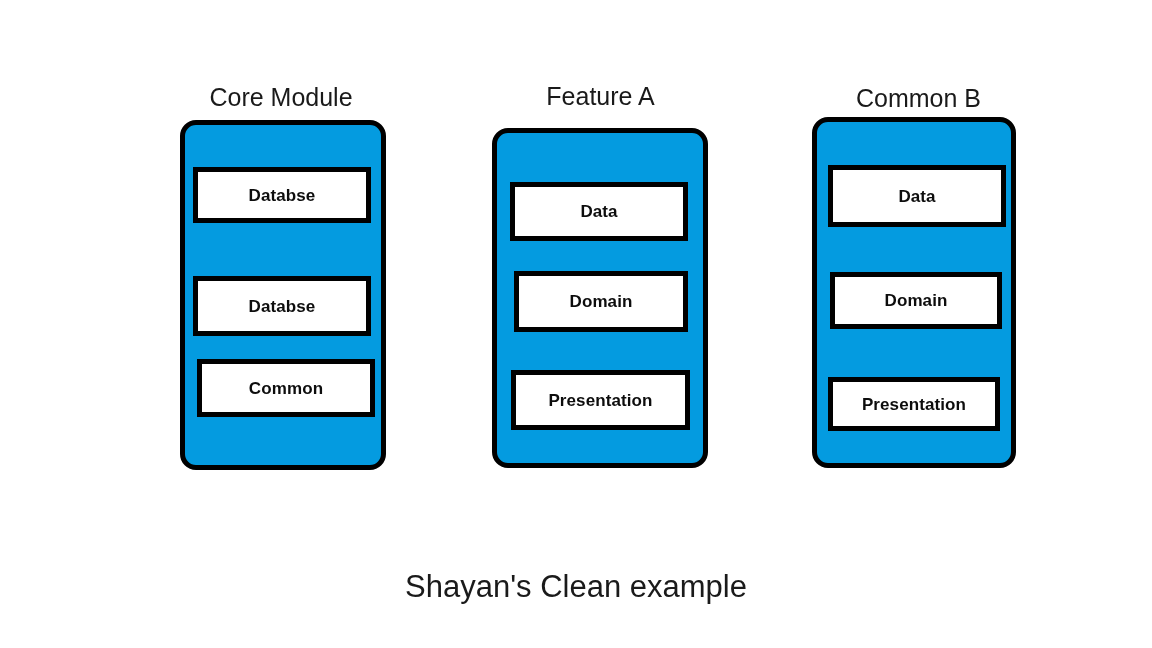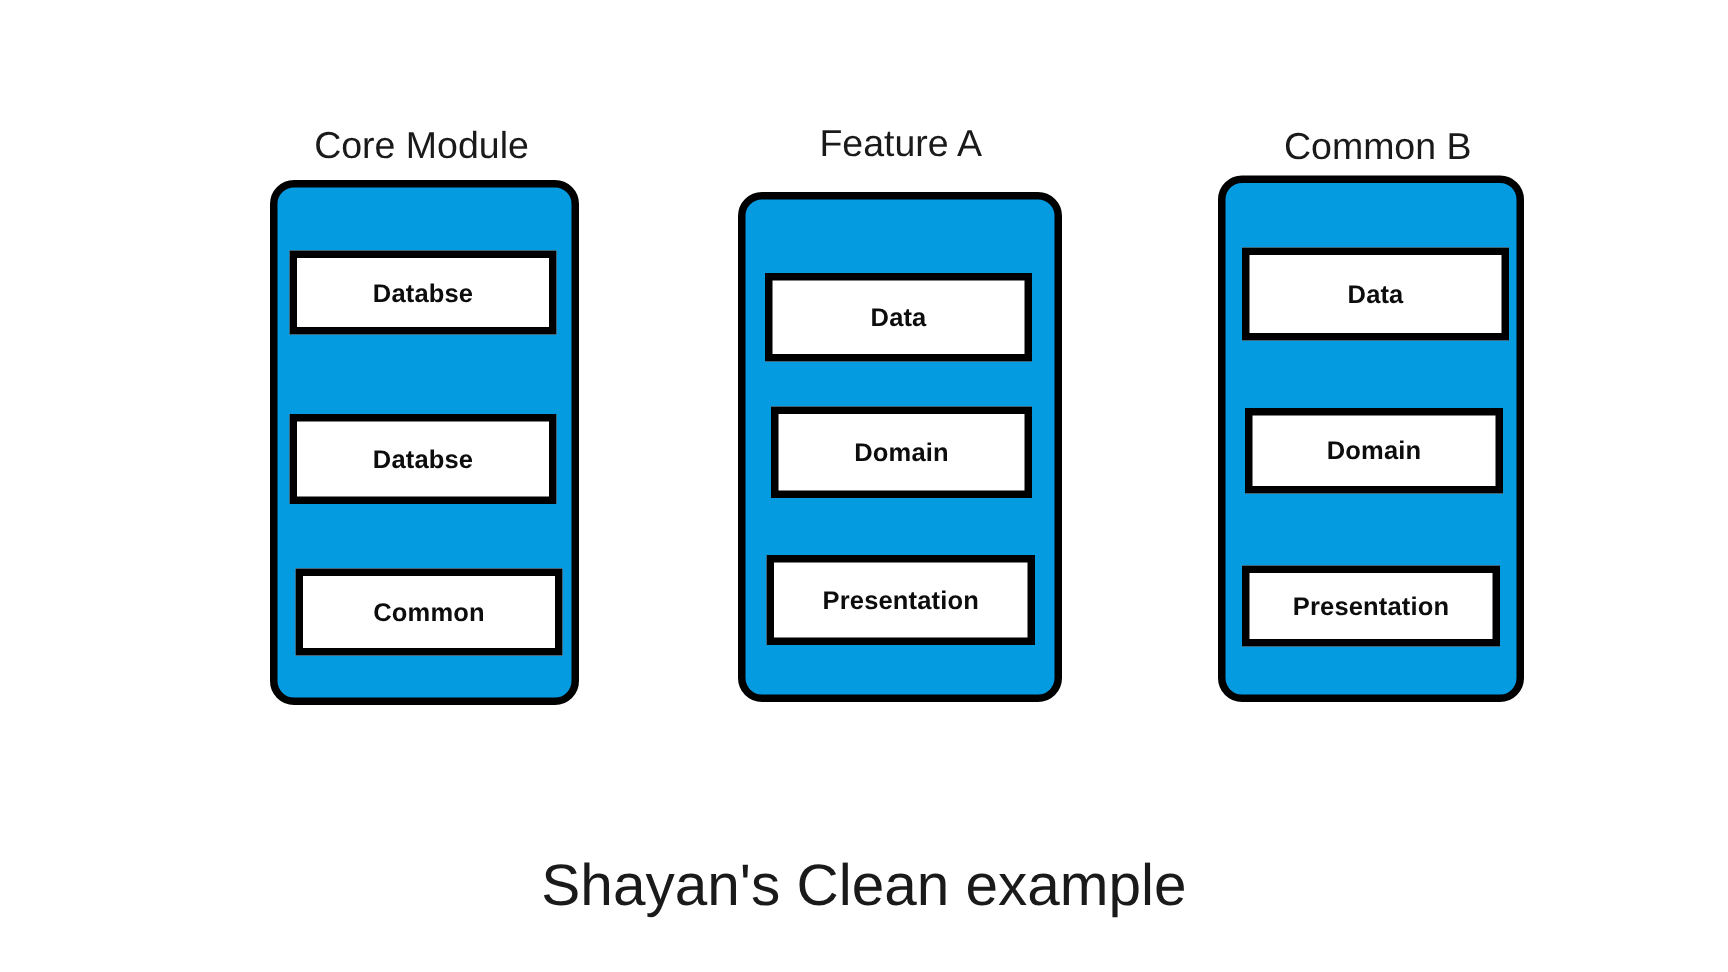--- a/index.html
+++ b/index.html
@@ -67,40 +67,40 @@
 
   
   #caption {
     position: absolute;
     left: 0;
     top: 570px;
     width: 1152px;
     text-align: center;
     font-family: "Liberation Sans", sans-serif;
     font-weight: 400;
-    font-size: 39px;
+    font-size: 31px;
     color: #1a1a1a;
     line-height: 1.1;
     white-space: nowrap;
   }
 </style>
 </head>
 <body>
 
 <div id="canvas">
 
   <div class="col-title regular" style="left: 198px; top: 85px; width: 166px;">Core Module</div>
     <div class="module-card" style="left: 180px; top: 120px; width: 206px; height: 350px; background: rgb(4, 155, 224); border-color: rgb(0, 0, 0);"></div>
     <div class="layer-box" style="left: 193px; top: 167px; width: 178px; height: 56px; background: rgb(255, 255, 255); border-color: rgb(0, 0, 0);">
       <span class="layer-label">Databse</span>
     </div>
     <div class="layer-box" style="left: 193px; top: 276px; width: 178px; height: 60px; background: rgb(255, 255, 255); border-color: rgb(0, 0, 0);">
       <span class="layer-label">Databse</span>
     </div>
-    <div class="layer-box" style="left: 197px; top: 379px; width: 178px; height: 58px; background: rgb(255, 255, 255); border-color: rgb(0, 0, 0);">
+    <div class="layer-box" style="left: 197px; top: 359px; width: 178px; height: 58px; background: rgb(255, 255, 255); border-color: rgb(0, 0, 0);">
       <span class="layer-label">Common</span>
     </div>
     <div class="col-title bold" style="left: 523px; top: 84px; width: 155px;">Feature A</div>
     <div class="module-card" style="left: 492px; top: 128px; width: 216px; height: 340px; background: rgb(4, 155, 224); border-color: rgb(0, 0, 0);"></div>
     <div class="layer-box" style="left: 510px; top: 182px; width: 178px; height: 59px; background: rgb(255, 255, 255); border-color: rgb(0, 0, 0);">
       <span class="layer-label">Data</span>
     </div>
     <div class="layer-box" style="left: 514px; top: 271px; width: 174px; height: 61px; background: rgb(255, 255, 255); border-color: rgb(0, 0, 0);">
       <span class="layer-label">Domain</span>
     </div>

